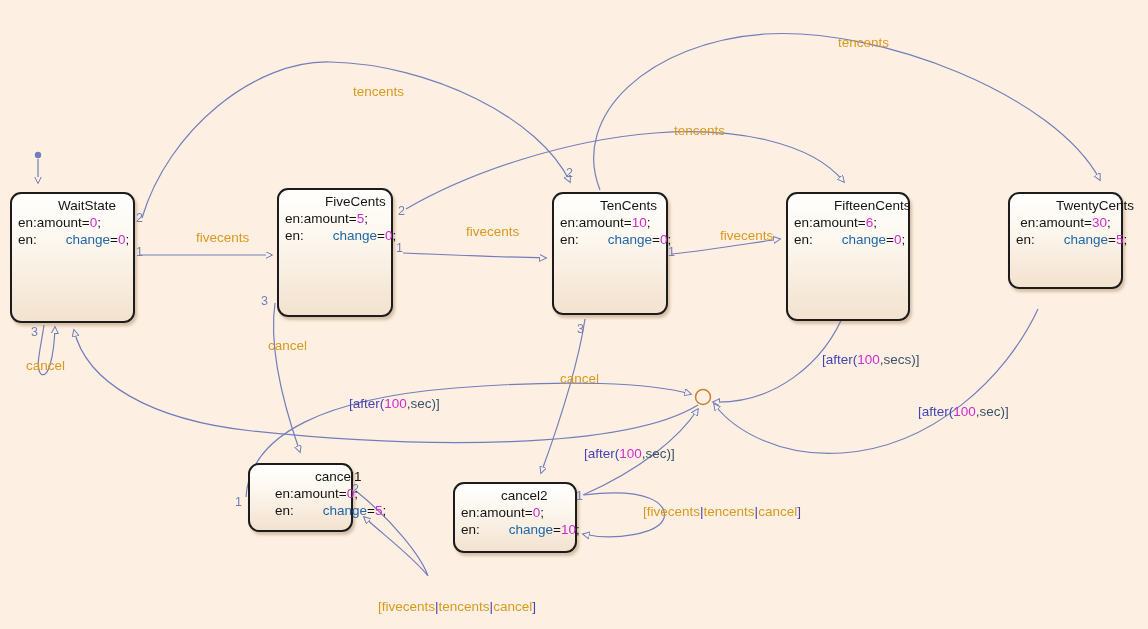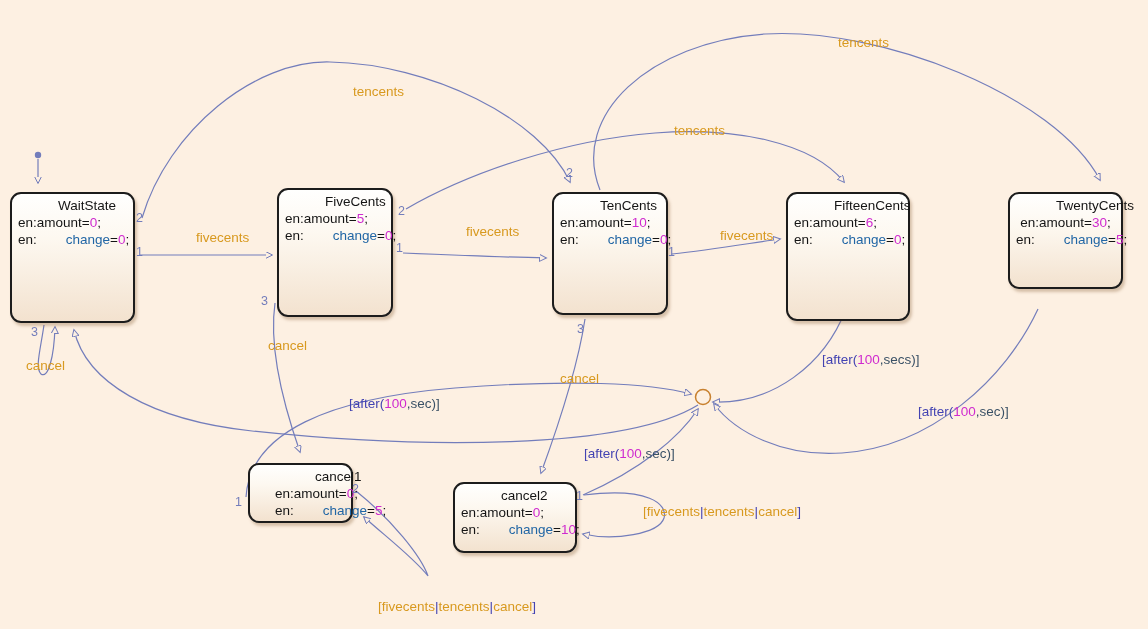--- a/index.html
+++ b/index.html
@@ -88,21 +88,21 @@
       <div class="state" style="left: 786px; top: 192px; width: 124px; height: 129px;">
         <div class="st-name">FifteenCents</div>
         <div class="st-line"><span class="c-k">en:amount=</span><span class="c-m">6</span><span class="c-k">;</span></div>
         <div class="st-line"><span class="c-k">en:</span><span class="c-b">change</span><span class="c-k">=</span><span class="c-m">0</span><span class="c-k">;</span></div>
       </div>
       <div class="state" style="left: 1008px; top: 192px; width: 115px; height: 97px; text-align: center;">
         <div class="st-name">TwentyCents</div>
         <div class="st-line"><span class="c-k">en:amount=</span><span class="c-m">30</span><span class="c-k">;</span></div>
         <div class="st-line"><span class="c-k">en:</span><span class="c-b">change</span><span class="c-k">=</span><span class="c-m">5</span><span class="c-k">;</span></div>
       </div>
-      <div class="state" style="left: 248px; top: 463px; width: 105px; height: 60px; padding-left: 25px;">
+      <div class="state" style="left: 248px; top: 463px; width: 105px; height: 69px; padding-left: 25px;">
         <div class="st-name">cancel1</div>
         <div class="st-line"><span class="c-k">en:amount=</span><span class="c-m">0</span><span class="c-k">;</span></div>
         <div class="st-line"><span class="c-k">en:</span><span class="c-b">change</span><span class="c-k">=</span><span class="c-m">5</span><span class="c-k">;</span></div>
       </div>
       <div class="state" style="left: 453px; top: 482px; width: 124px; height: 71px;">
         <div class="st-name">cancel2</div>
         <div class="st-line"><span class="c-k">en:amount=</span><span class="c-m">0</span><span class="c-k">;</span></div>
         <div class="st-line"><span class="c-k">en:</span><span class="c-b">change</span><span class="c-k">=</span><span class="c-m">10</span><span class="c-k">;</span></div>
       </div>
     </div>

